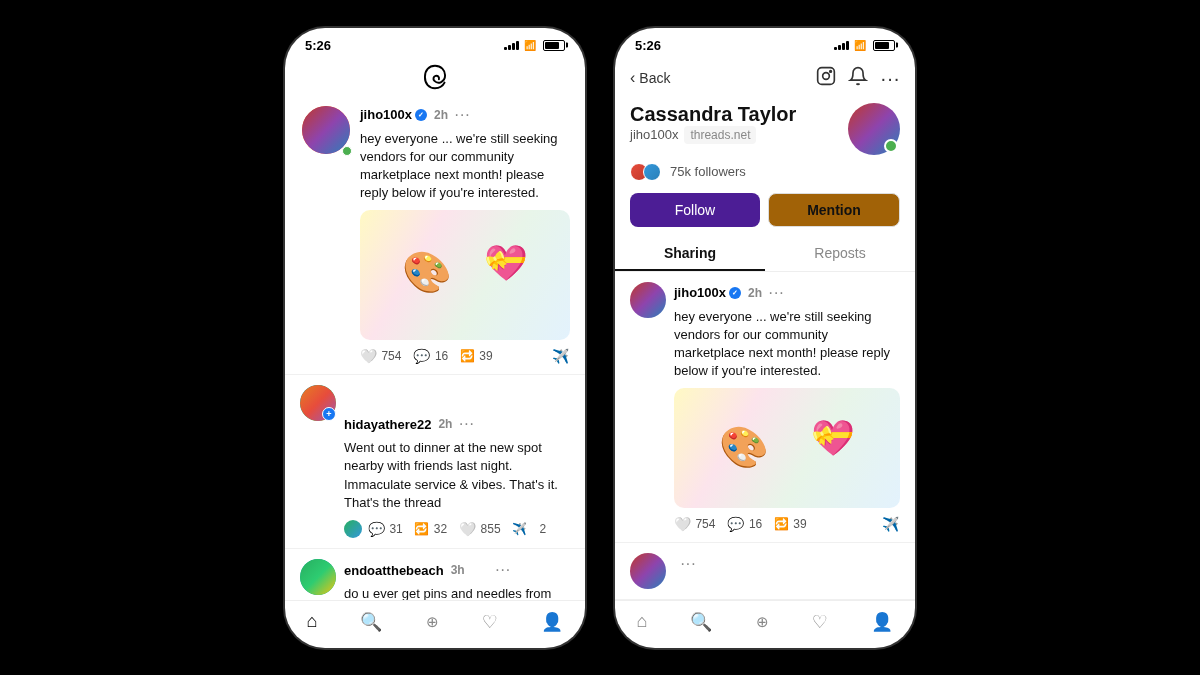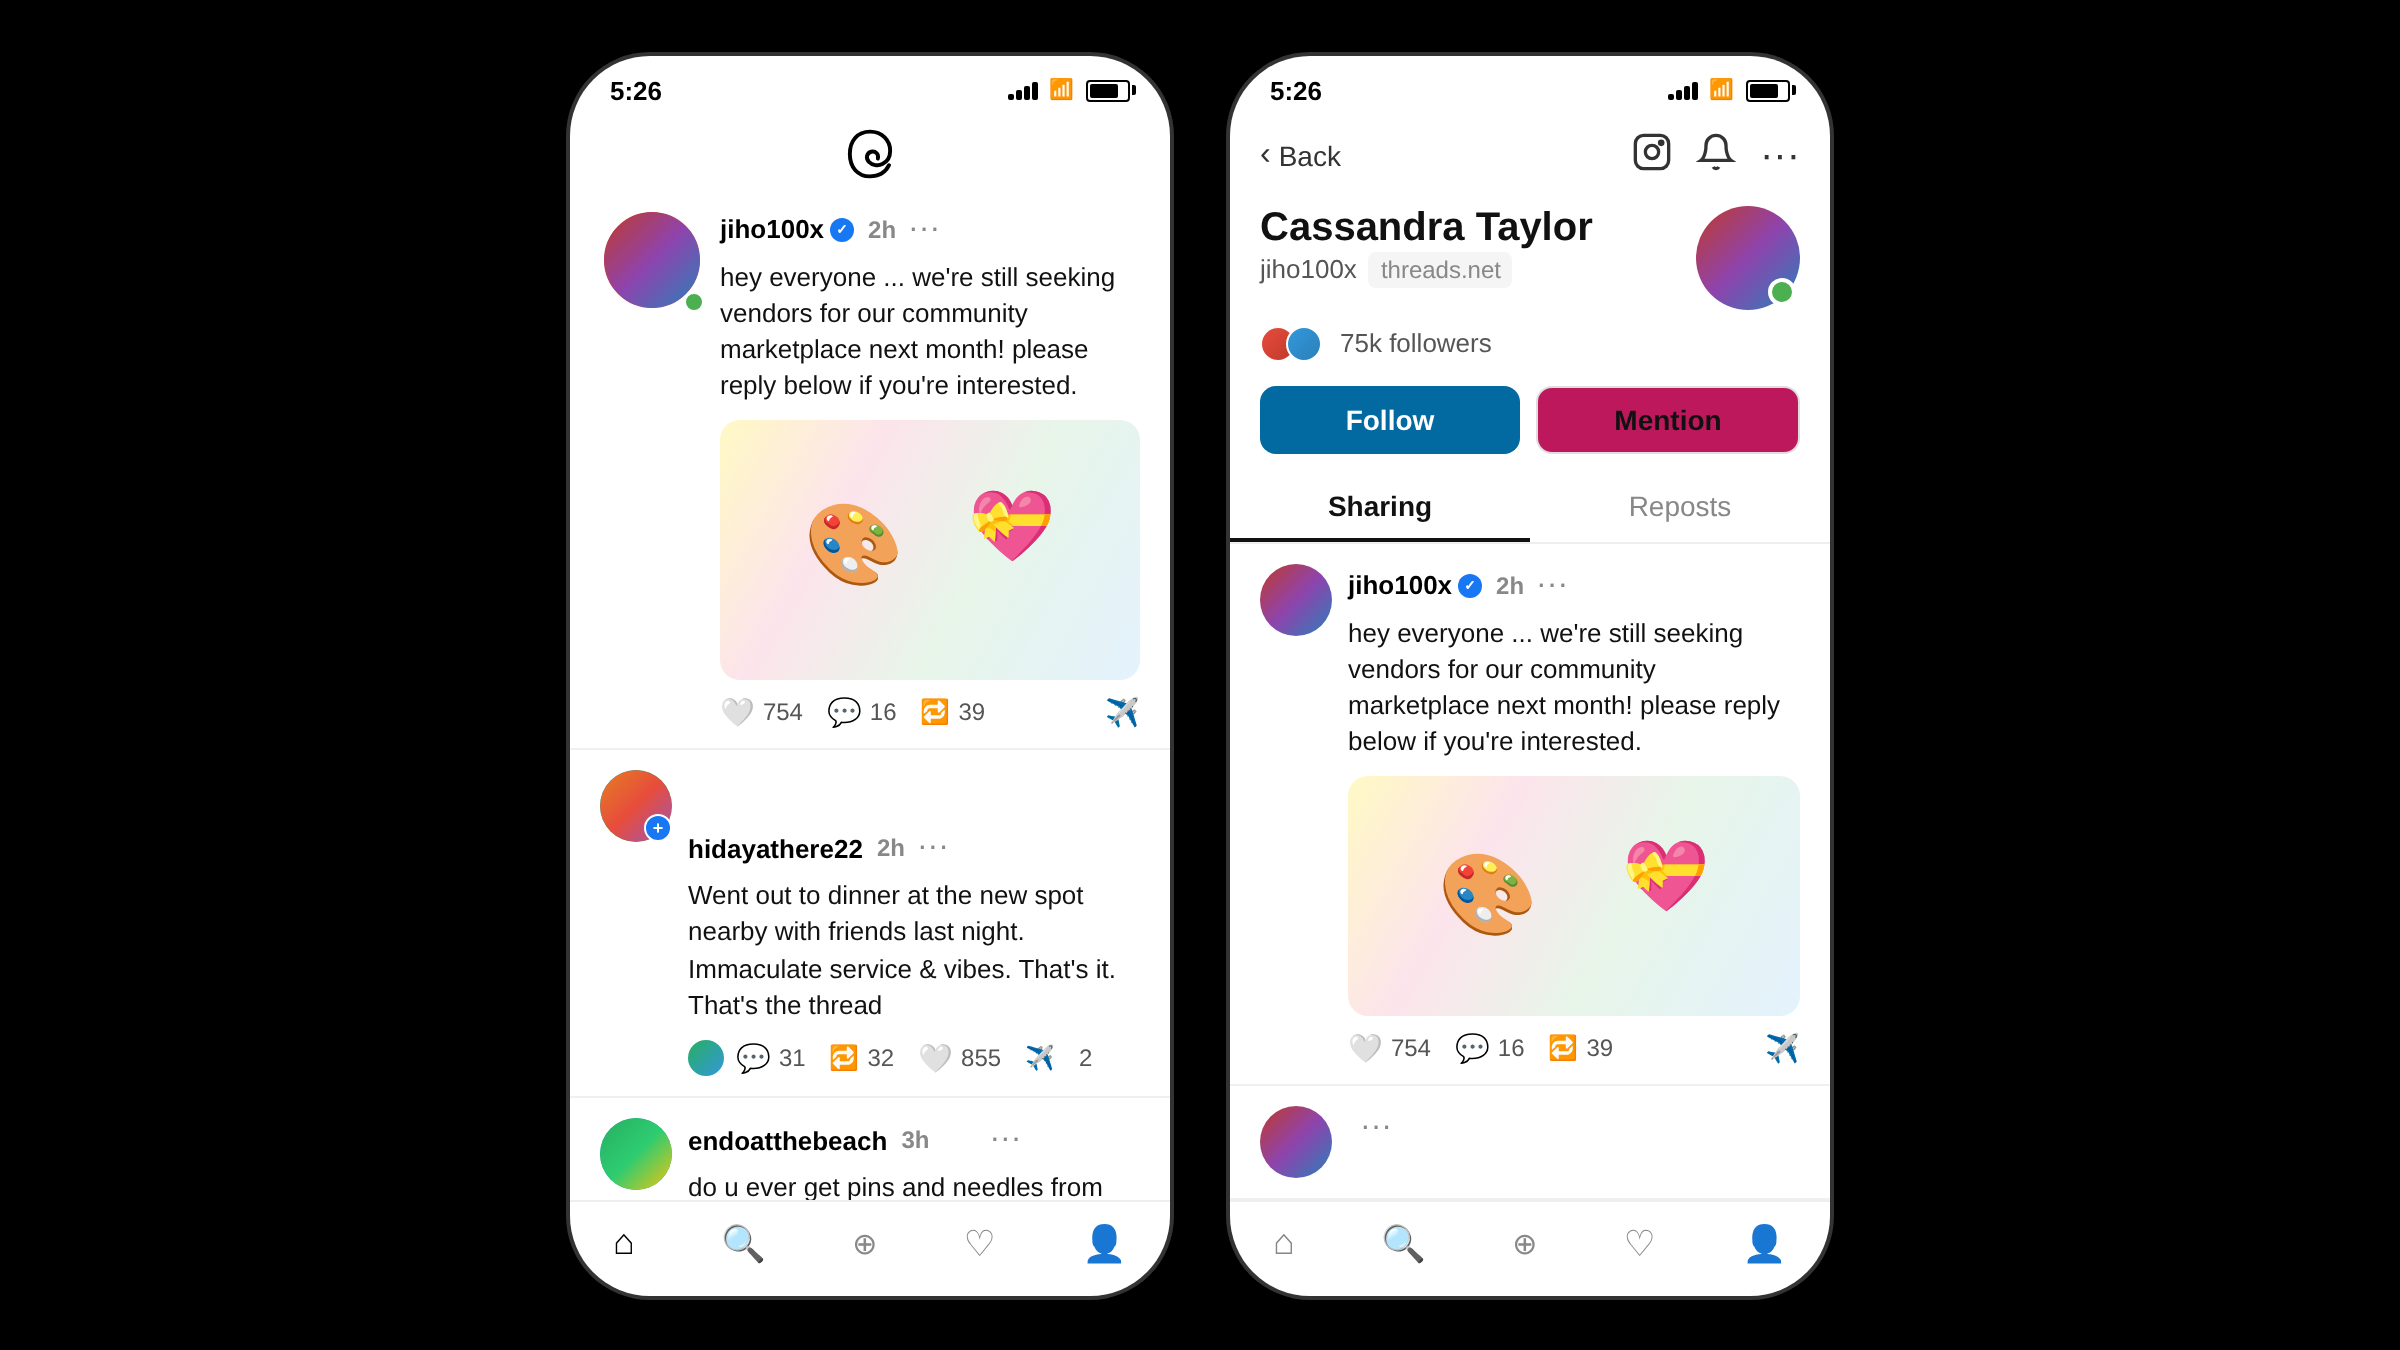--- a/index.html
+++ b/index.html
@@ -383,33 +383,33 @@
 
     .profile-buttons {
       display: flex;
       gap: 8px;
       margin-bottom: 0;
     }
 
     .btn-follow {
       flex: 1;
       padding: 8px;
-      background: #0369a1;
+      background: #4c1d95;
       color: #fff;
       border: none;
       border-radius: 8px;
       font-size: 14px;
-      font-weight: 700;
+      font-weight: 400;
       cursor: pointer;
     }
 
     .btn-mention {
       flex: 1;
       padding: 8px;
-      background: #be185d;
+      background: #a16207;
       color: #111;
       border: 1.5px solid #ddd;
       border-radius: 8px;
       font-size: 14px;
       font-weight: 600;
       cursor: pointer;
     }
 
     .profile-tabs {
       display: flex;

